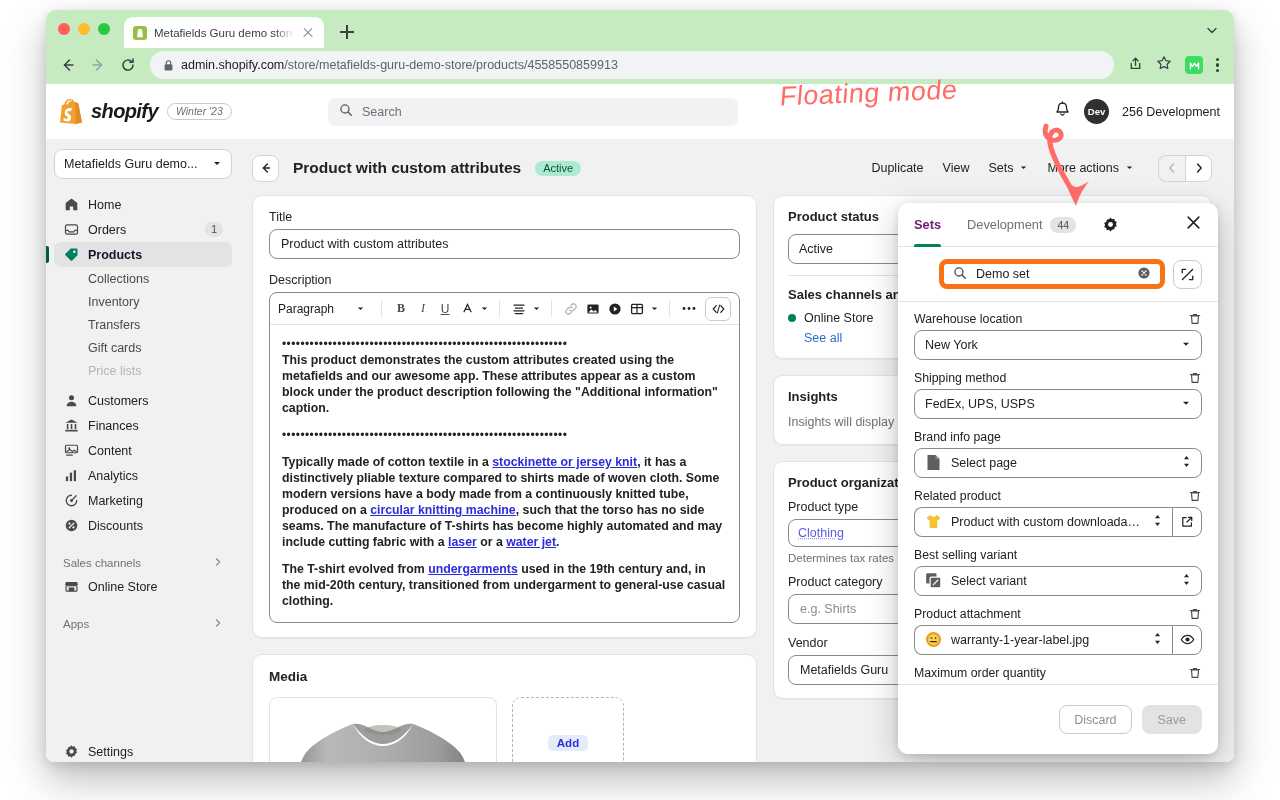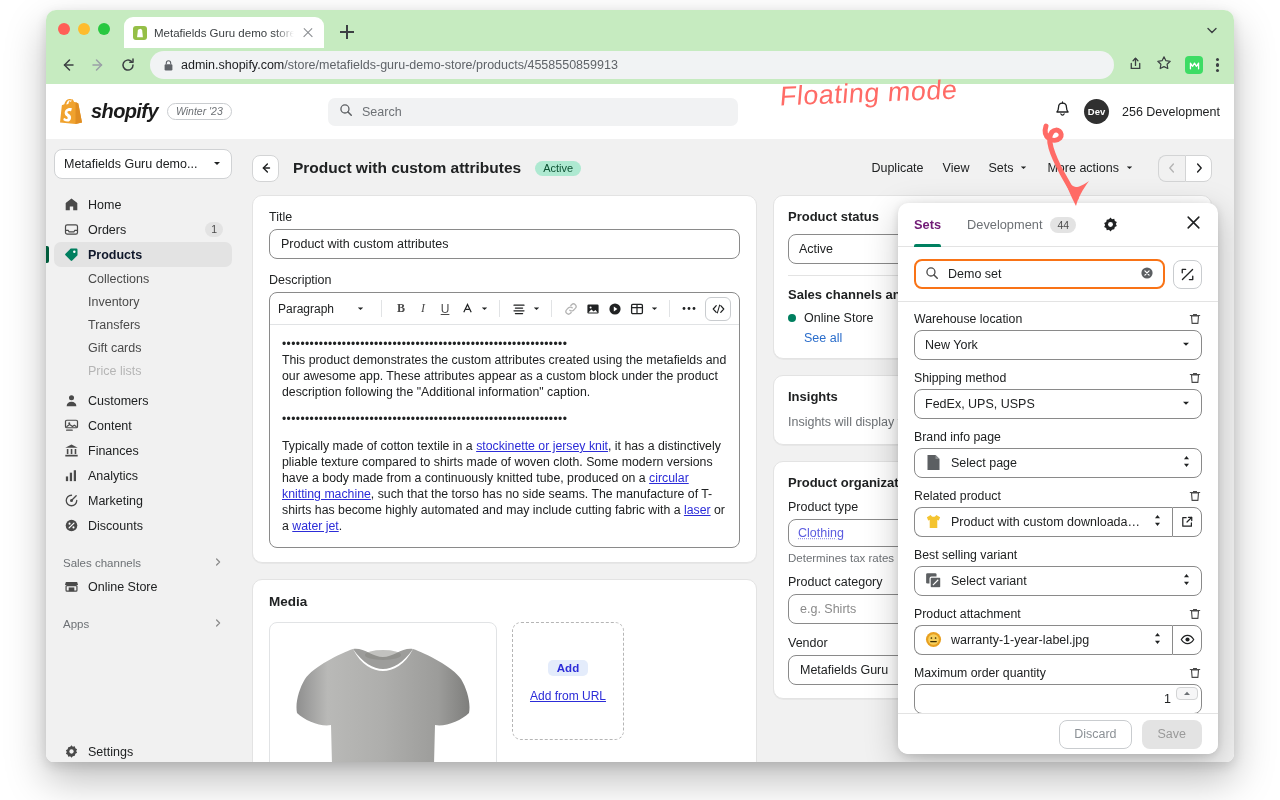--- a/index.html
+++ b/index.html
@@ -175,21 +175,21 @@
     gap:0; padding: 0 8px; font-size:12px; color:#202223;
   }
   .esel { display:flex; align-items:center; gap:22px; padding-right:8px; }
   .edivider { width:1px; height:17px; background:#e1e3e5; margin:0 8px; }
   .ebtn { width:22px; height:22px; display:flex; align-items:center; justify-content:center; color:#4a4a4a; }
   .codebtn {
     margin-left:auto; width:26px;height:24px;border:1px solid #c9cccf;border-radius:6px;
     display:flex;align-items:center;justify-content:center; font-size:11px; color:#202223;
   }
   .ebody { padding: 11px 12px 13px; font-size:12.3px; line-height:16px; color:#202223; }
-  .ebody p { margin-bottom: 11px; }
+  .ebody p { margin-bottom: 11px; font-weight: bold; }
   .ebody p:last-child { margin-bottom:0; }
   .stars { letter-spacing:.4px; font-size:12px; word-break:break-all; }
   .ebody a { color:#2c2cd8; text-decoration:underline; }
   .sect-title { font: 700 13.5px "Liberation Sans", sans-serif; color:#202223; margin-bottom:13px; }
   .media-row { display:flex; gap:15px; }
   .media-main {
     width:228px; height:185px; border:1px solid #e1e3e5; border-radius:8px;
     overflow:hidden; position:relative; background:#fff;
   }
   .tshirt { position:absolute; left:50%; top:14px; transform:translateX(-50%); }
@@ -241,22 +241,22 @@
   .ftab.active { color:#701a75; font-weight:600; }
   .ftab.active:after {
     content:""; position:absolute; left:0; right:0; bottom:0; height:3px;
     background:#008060; border-radius:2px 2px 0 0;
   }
   .cnt { background:#e3e3e3; border-radius:9px; padding:0 7px; font-size:10.5px; color:#4a4a4a; line-height:16px; font-weight:400;}
   .fgear { margin-left:0; color:#202223; display:flex; align-items:center; }
   .fclose { margin-left:auto; color:#202223; }
   .fsearch-wrap { padding: 12px 16px; display:flex; gap:8px; align-items:center; flex:0 0 auto; }
   .fsearch {
-    flex:1 1 auto; height:30px; border:2px solid #f97316; border-radius:8px;
-    display:flex; align-items:center; gap:9px; padding: 0 9px; font-size:12.5px; color:#202223;
+    flex:1 1 auto; height:30px; border:5px solid #f97316; border-radius:8px;
+    display:flex; align-items:center; gap:9px; padding: 0 9px; font-size:12.5px; color:#202223;margin-left:25px;
   }
   .fsearch .clear { margin-left:auto; }
   .fpop {
     width:29px;height:29px;border:1px solid #c9cccf;border-radius:8px;background:#fff;
     display:flex;align-items:center;justify-content:center; flex:0 0 auto;
   }
   .fdiv { height:1px; background:#e3e3e3; }
   .fbody { flex:1 1 auto; overflow:hidden; padding: 10px 16px 0; }
   .ffield { margin-bottom: 11px; }
   .ffield-head { display:flex; margin-bottom:4px; }
@@ -277,21 +277,21 @@
   }
   .swatch { width:17px;height:17px;border-radius:4px; flex:0 0 auto; display:flex;align-items:center;justify-content:center;}
   .fnum { position:relative; }
   .fnum .fctl { padding-right:30px; justify-content:flex-end; }
   .stepper {
     position:absolute; right:4px; top:3px; width:22px; height:13px;
     border:1px solid #d3d4d5; border-radius:4px; background:#f6f6f7;
     display:flex; align-items:center; justify-content:center;
   }
   .ffooter {
-    flex:0 0 auto; height:41px; border-top:1px solid #e3e3e3;
+    flex:0 0 auto; height:70px; border-top:1px solid #e3e3e3;
     display:flex; align-items:center; justify-content:flex-end; gap:10px; padding: 12px 16px;
     background:#fff;
   }
   .btn-discard {
     height:29px; padding: 0 14px; border:1px solid #c9cccf; border-radius:8px;
     background:#fff; font-size:12.5px; color:#8c9196; display:flex; align-items:center;
   }
   .btn-save {
     height:29px; padding: 0 16px; border-radius:8px;
     background:#e3e3e3; font-size:12.5px; color:#9a9a9a; display:flex; align-items:center;
@@ -489,39 +489,39 @@
                 <svg width="15" height="15" viewBox="0 0 16 16">
                     <circle cx="8" cy="5" r="2.7" fill="#4a4a4a"></circle>
                     <path d="M2.8 14c0-2.9 2.3-4.6 5.2-4.6s5.2 1.7 5.2 4.6z" fill="#4a4a4a"></path>
                   </svg>
               </span>
               <span>Customers</span>
             </div>
             <div class="nav-item">
               <span class="ic">
                 <svg width="15" height="15" viewBox="0 0 16 16">
-                    <rect x="1.6" y="2.4" width="12.8" height="8" rx="1.4" stroke="#4a4a4a" stroke-width="1.3" fill="none"></rect>
-                    <circle cx="5.6" cy="5.6" r="1.1" fill="#4a4a4a"></circle>
-                    <path d="M2.6 9.4 6 6.9l3 2.2 2-1.4 2.4 1.7" stroke="#4a4a4a" stroke-width="1.2" fill="none"></path>
-                    <path d="M2.8 13h6" stroke="#4a4a4a" stroke-width="1.3" stroke-linecap="round"></path>
-                  </svg>
-              </span>
-              <span>Content</span>
-            </div>
-            <div class="nav-item">
-              <span class="ic">
-                <svg width="15" height="15" viewBox="0 0 16 16">
                     <path d="M8 1.6 14.6 5H1.4z" fill="#4a4a4a"></path>
                     <rect x="3" y="6.4" width="1.7" height="5.4" fill="#4a4a4a"></rect>
                     <rect x="7.2" y="6.4" width="1.7" height="5.4" fill="#4a4a4a"></rect>
                     <rect x="11.4" y="6.4" width="1.7" height="5.4" fill="#4a4a4a"></rect>
                     <rect x="1.4" y="12.6" width="13.2" height="1.8" fill="#4a4a4a"></rect>
                   </svg>
               </span>
               <span>Finances</span>
+            </div>
+            <div class="nav-item">
+              <span class="ic">
+                <svg width="15" height="15" viewBox="0 0 16 16">
+                    <rect x="1.6" y="2.4" width="12.8" height="8" rx="1.4" stroke="#4a4a4a" stroke-width="1.3" fill="none"></rect>
+                    <circle cx="5.6" cy="5.6" r="1.1" fill="#4a4a4a"></circle>
+                    <path d="M2.6 9.4 6 6.9l3 2.2 2-1.4 2.4 1.7" stroke="#4a4a4a" stroke-width="1.2" fill="none"></path>
+                    <path d="M2.8 13h6" stroke="#4a4a4a" stroke-width="1.3" stroke-linecap="round"></path>
+                  </svg>
+              </span>
+              <span>Content</span>
             </div>
             <div class="nav-item">
               <span class="ic">
                 <svg width="15" height="15" viewBox="0 0 16 16">
                     <rect x="2" y="9" width="2.4" height="5" fill="#4a4a4a"></rect>
                     <rect x="6.2" y="5" width="2.4" height="9" fill="#4a4a4a"></rect>
                     <rect x="10.4" y="2.4" width="2.4" height="11.6" fill="#4a4a4a"></rect>
                   </svg>
               </span>
               <span>Analytics</span>
@@ -715,20 +715,21 @@
                           <path d="M5.6 2.4 2.4 6l3.2 3.6M10.4 2.4 13.6 6l-3.2 3.6" stroke="#202223" stroke-width="1.3" fill="none" stroke-linecap="round" stroke-linejoin="round"></path>
                           <path d="M9.2 1.8 6.8 10.2" stroke="#202223" stroke-width="1.1" stroke-linecap="round"></path>
                         </svg>
                     </span>
                   </div>
                   <div class="ebody">
                     <div class="stars">••••••••••••••••••••••••••••••••••••••••••••••••••••••••••••••</div>
                     <p>This product demonstrates the custom attributes created using the metafields and our awesome app. These attributes appear as a custom block under the product description following the "Additional information" caption.</p>
                     <div class="stars" style="margin-bottom:11px">••••••••••••••••••••••••••••••••••••••••••••••••••••••••••••••</div>
                     <p><span>Typically made of cotton textile in a </span><a href="#">stockinette or jersey knit</a><span>, it has a distinctively pliable texture compared to shirts made of woven cloth. Some modern versions have a body made from a continuously knitted tube, produced on a </span><a href="#">circular knitting machine</a><span>, such that the torso has no side seams. The manufacture of T-shirts has become highly automated and may include cutting fabric with a </span><a href="#">laser</a><span> or a </span><a href="#">water jet</a><span>.</span></p>
+                    <p><span>The T-shirt evolved from </span><a href="#">undergarments</a><span> used in the 19th century and, in the mid-20th century, transitioned from undergarment to general-use casual clothing.</span></p>
                   </div>
                 </div>
               </div>
 
               <div class="card">
                 <div class="sect-title">Media</div>
                 <div class="media-row">
                   <div class="media-main">
                     <svg class="tshirt" width="200" height="170" viewBox="0 0 200 170">
                       <defs>

